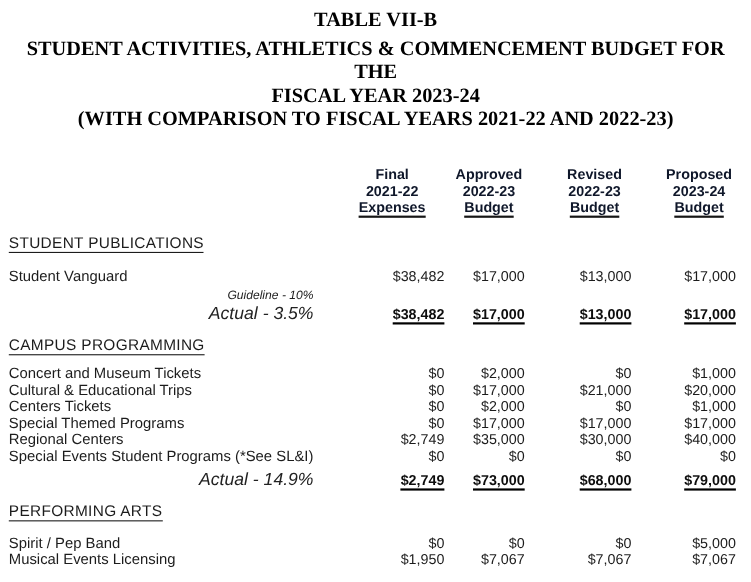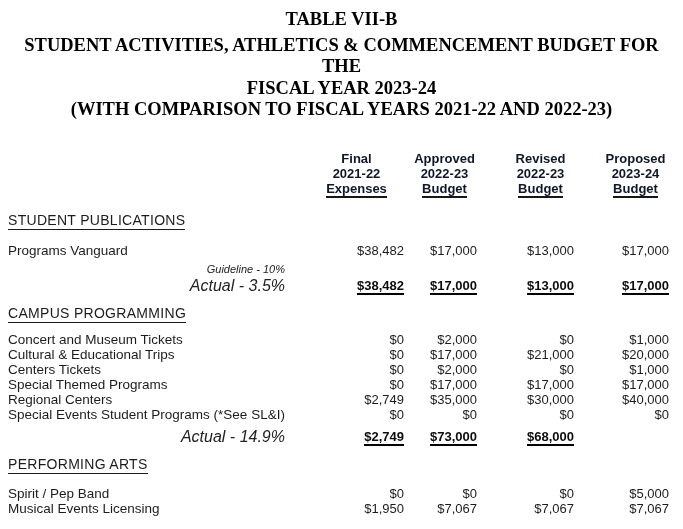--- a/index.html
+++ b/index.html
@@ -141,21 +141,21 @@
       <div><span class="hu">Budget</span></div>
     </div>
   </div>
 
   <div>
     <div class="section-head sh-first">
       <span class="su">STUDENT PUBLICATIONS</span>
     </div>
     <div class="rows-13">
       <div class="grid-row">
-        <div class="label-cell">Programs Vanguard</div>
+        <div class="label-cell">Student Vanguard</div>
         <div class="num">$38,482</div>
         <div class="num">$17,000</div>
         <div class="num">$13,000</div>
         <div class="num">$17,000</div>
       </div>
     </div>
     <div class="grid-row guide-row">
       <div class="guide">Guideline - 10%</div>
       <div></div>
       <div></div>
@@ -223,20 +223,21 @@
       <div></div>
       <div></div>
       <div></div>
       <div></div>
     </div>
     <div class="grid-row total-row">
       <div class="guide">Actual - 14.9%</div>
       <div class="num"><span class="tu">$2,749</span></div>
       <div class="num"><span class="tu">$73,000</span></div>
       <div class="num"><span class="tu">$68,000</span></div>
+      <div class="num"><span class="tu">$79,000</span></div>
     </div>
   </div>
 
   <div>
     <div class="section-head sh-next">
       <span class="su">PERFORMING ARTS</span>
     </div>
     <div class="rows-12">
       <div class="grid-row">
         <div class="label-cell">Spirit / Pep Band</div>

